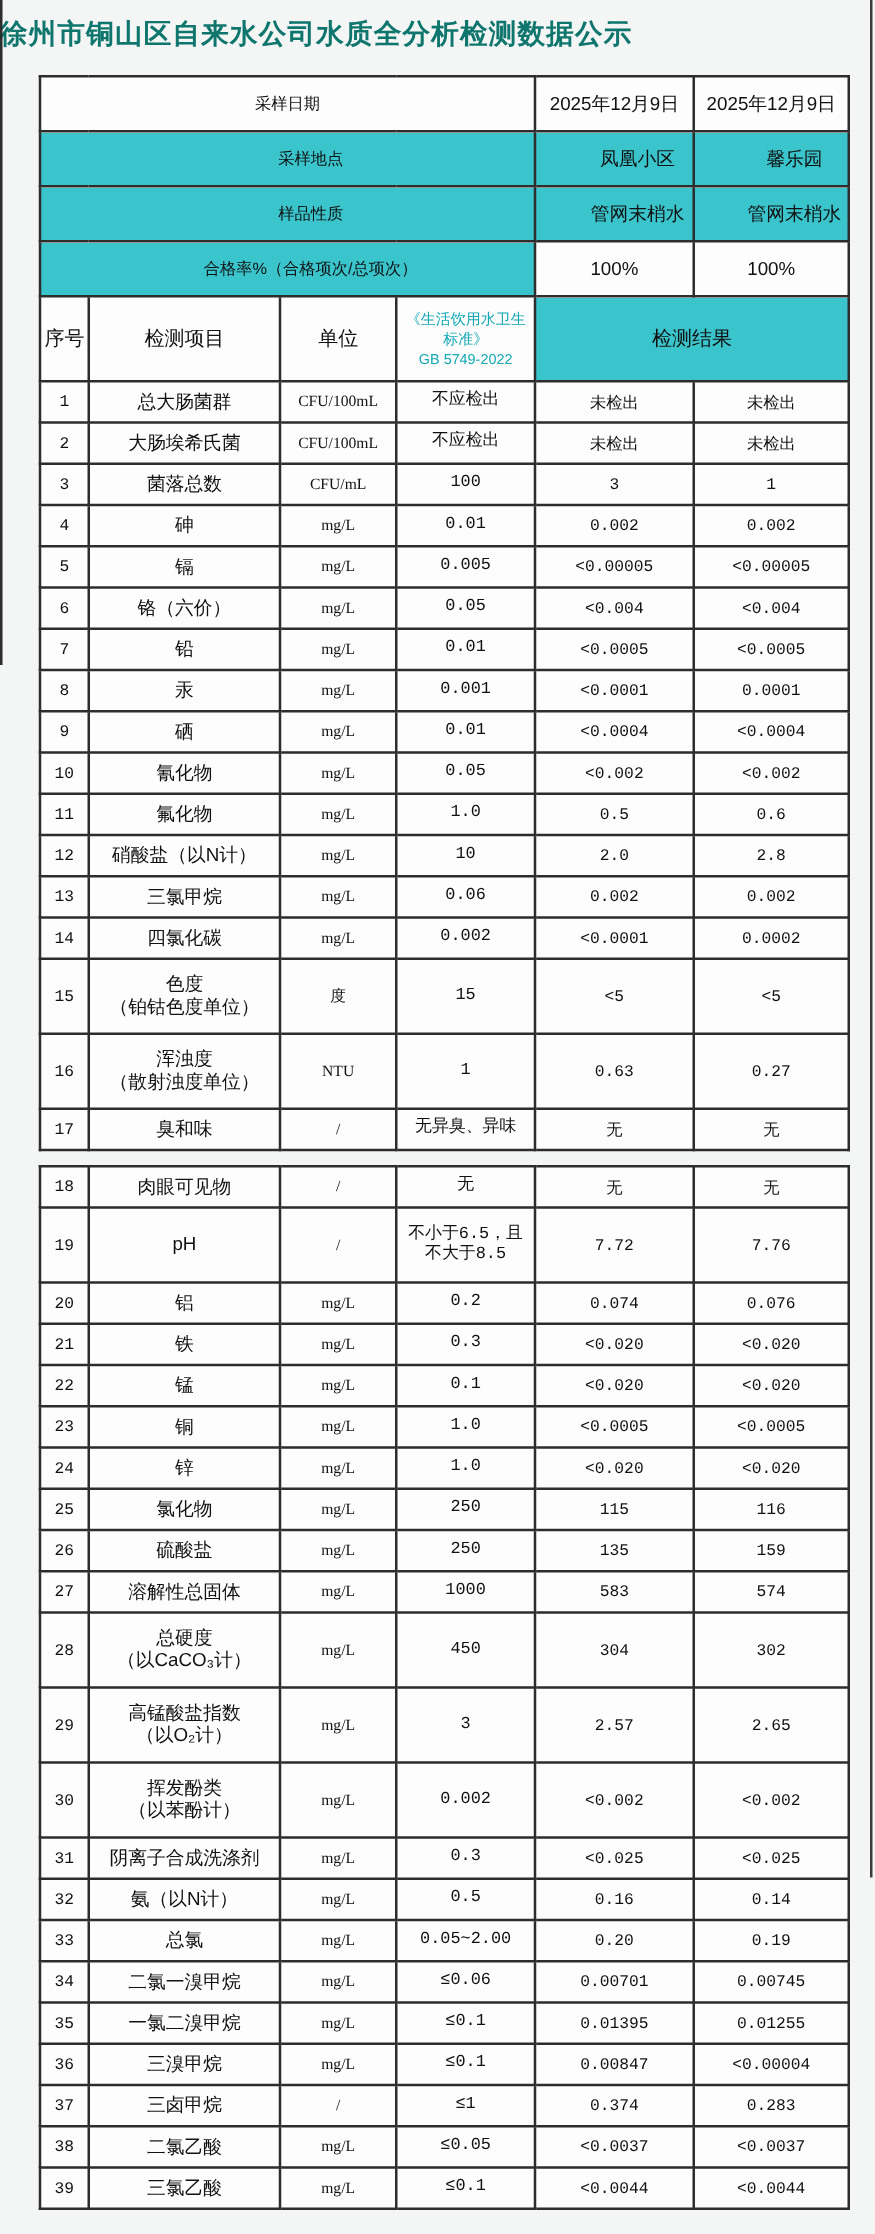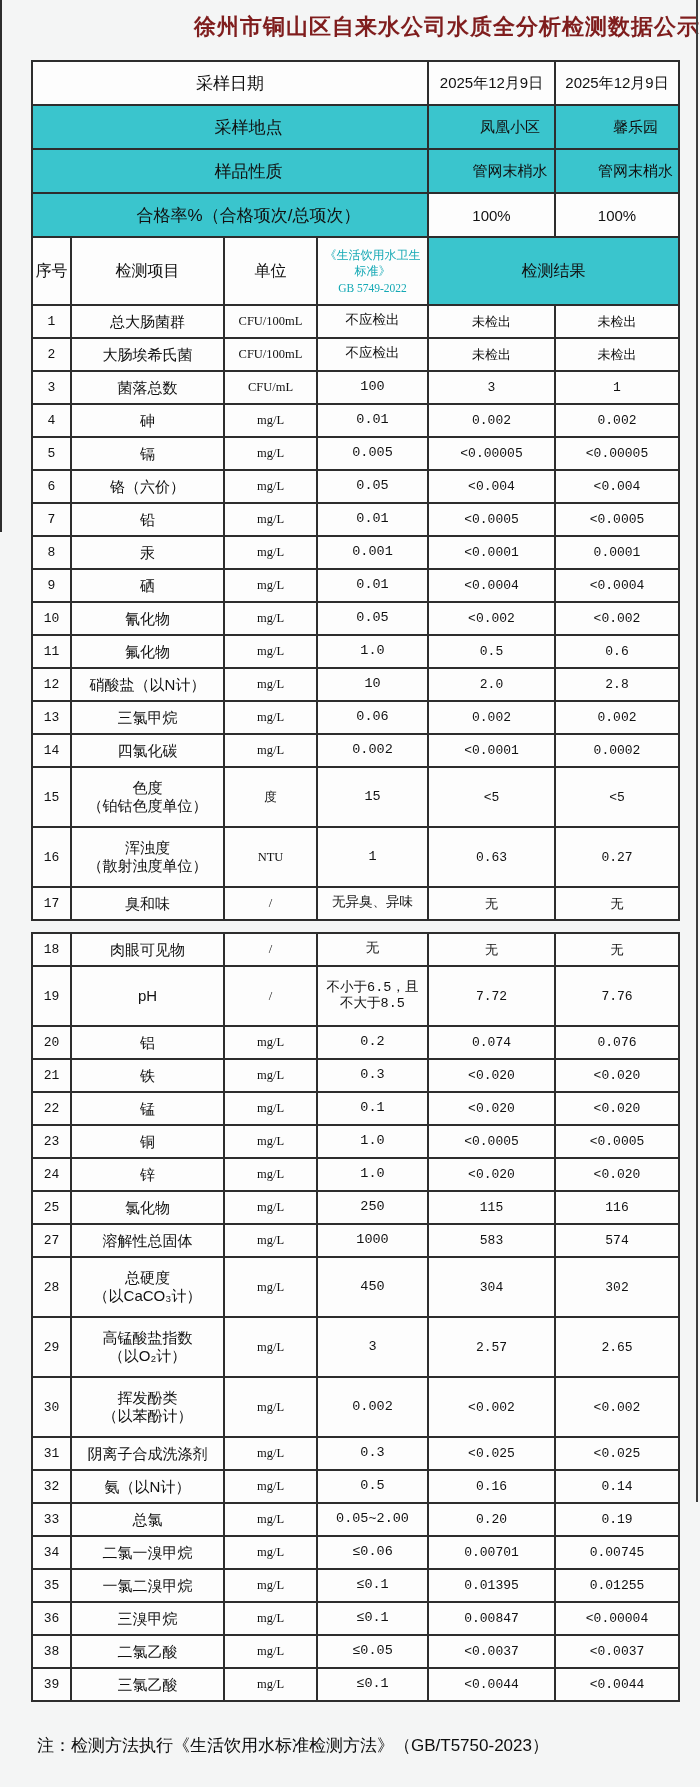--- a/index.html
+++ b/index.html
@@ -6,36 +6,36 @@
   html,body { margin:0; padding:0; }
   body {
     width:700px; height:1787px; overflow:hidden;
     background:#f4f5f5;
     font-family:"Liberation Sans","DejaVu Sans",sans-serif;
     color:#111;
   }
   .page { position:relative; width:700px; height:1787px; }
   .title {
     margin:0; padding-top:12px; height:44px;
-    font-size:22px; font-weight:bold; text-align:right; letter-spacing:1px; color:#7f1d1d;
+    font-size:22px; font-weight:bold; text-align:left; letter-spacing:1px; color:#0f766e;
   }
   table { border-collapse:collapse; table-layout:fixed; width:647px; margin-left:31px; background:#fdfdfd; }
   .t1 { margin-top:16px; }
   .t2 { margin-top:11px; }
   td, th { border:2px solid #2d2d2d; text-align:center; vertical-align:middle; padding:2px 3px; overflow:hidden; }
   
-  .info td { height:44px; font-size:17px; }
+  .info td { height:44px; font-size:13px; }
   .info td.val { font-size:15px; white-space:nowrap; }
   .hl { background:#3ac5cd;padding-left:40px; }
   
   .colhdr th { height:68px; font-size:16px; font-weight:normal; }
   .colhdr th.no-h { padding:1px; }
   .std-small { display:block; font-size:12px; line-height:1.3; color:#13a8b4; }
   .std-code  { display:block; font-size:11.5px; margin-top:2px; color:#13a8b4;
-               font-family:Liberation Serif, serif; }
+               font-family:Liberation Sans, sans-serif; }
   .resulthdr { background:#3ac5cd;margin-top:36px; }
   
   tbody.data tr { height:33px; }
   tbody.data tr.tall { height:60px; }
   .c-no   { font-size:13px; font-family:"Liberation Mono","DejaVu Sans Mono",monospace; }
   .c-item { font-size:15px; white-space:pre-line; line-height:1.2; }
   .c-unit { font-size:12.5px; font-family:Liberation Serif, serif; }
   .c-standard { font-size:13.5px; white-space:pre-line; line-height:1.2;
                 font-family:"Liberation Mono","DejaVu Sans Mono",monospace; }
   .c-r1, .c-r2 { font-size:13px; font-family:"Liberation Mono","DejaVu Sans Mono",monospace; }
@@ -305,20 +305,28 @@
         </tr>
         <tr>
           <td class="c-no">25</td>
           <td class="c-item">氯化物</td>
           <td class="c-unit">mg/L</td>
           <td class="c-standard">250</td>
           <td class="c-r1">115</td>
           <td class="c-r2">116</td>
         </tr>
         <tr>
+          <td class="c-no">26</td>
+          <td class="c-item">硫酸盐</td>
+          <td class="c-unit">mg/L</td>
+          <td class="c-standard">250</td>
+          <td class="c-r1">135</td>
+          <td class="c-r2">159</td>
+        </tr>
+        <tr>
           <td class="c-no">27</td>
           <td class="c-item">溶解性总固体</td>
           <td class="c-unit">mg/L</td>
           <td class="c-standard">1000</td>
           <td class="c-r1">583</td>
           <td class="c-r2">574</td>
         </tr>
         <tr class="tall">
           <td class="c-no">28</td>
           <td class="c-item">总硬度
@@ -388,20 +396,28 @@
         </tr>
         <tr>
           <td class="c-no">36</td>
           <td class="c-item">三溴甲烷</td>
           <td class="c-unit">mg/L</td>
           <td class="c-standard">≤0.1</td>
           <td class="c-r1">0.00847</td>
           <td class="c-r2">&lt;0.00004</td>
         </tr>
         <tr>
+          <td class="c-no">37</td>
+          <td class="c-item">三卤甲烷</td>
+          <td class="c-unit">/</td>
+          <td class="c-standard">≤1</td>
+          <td class="c-r1">0.374</td>
+          <td class="c-r2">0.283</td>
+        </tr>
+        <tr>
           <td class="c-no">38</td>
           <td class="c-item">二氯乙酸</td>
           <td class="c-unit">mg/L</td>
           <td class="c-standard">≤0.05</td>
           <td class="c-r1">&lt;0.0037</td>
           <td class="c-r2">&lt;0.0037</td>
         </tr>
         <tr>
           <td class="c-no">39</td>
           <td class="c-item">三氯乙酸</td>

